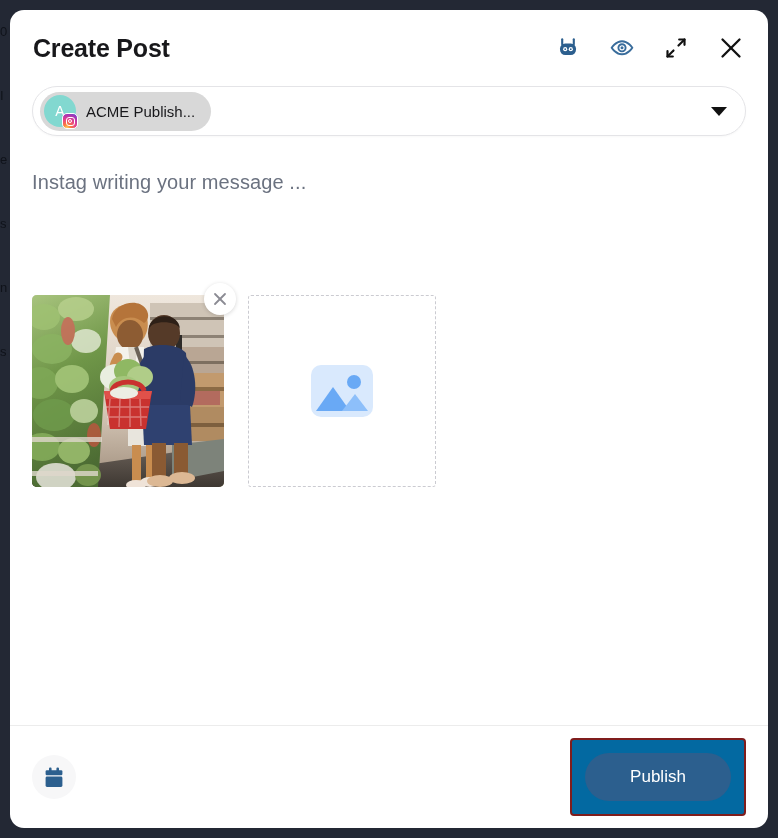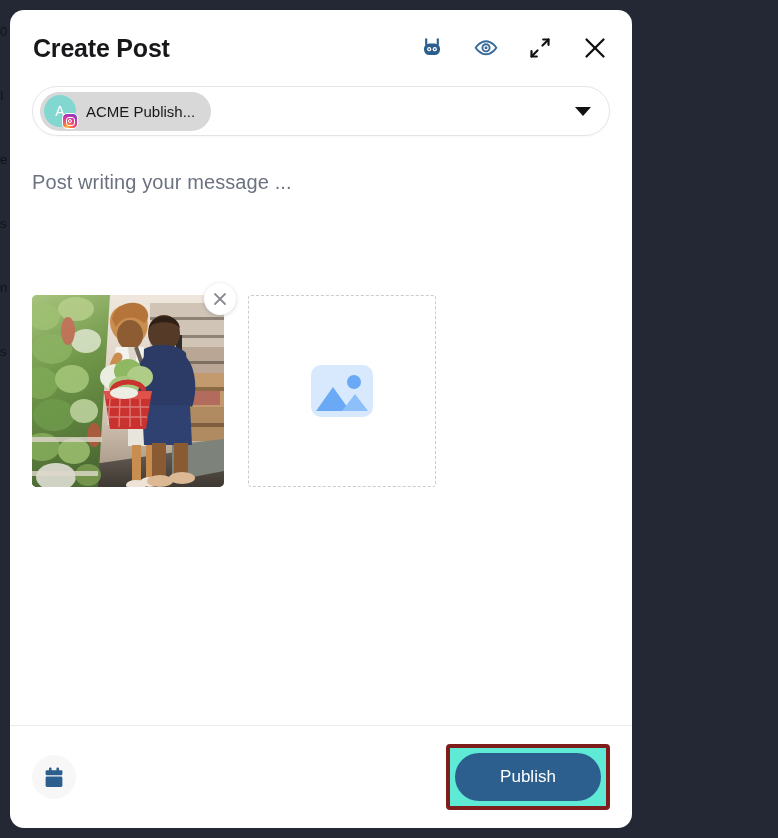--- a/index.html
+++ b/index.html
@@ -27,21 +27,21 @@
     font-family: "Liberation Sans", sans-serif;
     opacity: 0.9;
     white-space: nowrap;
   }
   .bg-bleed span { display: block; padding-left: 0px; }
 
   .modal {
     position: absolute;
     left: 10px;
     top: 10px;
-    width: 622px;
+    width: 758px;
     height: 818px;
     background: #ffffff;
     border-radius: 14px;
     box-sizing: border-box;
     overflow: hidden;
     display: flex;
     flex-direction: column;
   }
 
   
@@ -242,24 +242,24 @@
     height: 44px;
     border-radius: 50%;
     background: #f7f7f8;
     display: flex;
     align-items: center;
     justify-content: center;
     cursor: pointer;
   }
   .publish-wrap {
     margin-left: auto;
-    border: 4px solid #7f1d1d;
-    padding: 5px;
+    border: 2px solid #7f1d1d;
+    padding: 13px;
     border-radius: 4px;
-    background: #5eead4;
+    background: #0369a1;
   }
   .publish-btn {
     width: 146px;
     height: 48px;
     border-radius: 24px;
     background: #2c5f8e;
     color: #ffffff;
     border: none;
     font-size: 17px;
     font-family: "Liberation Sans", sans-serif;
@@ -334,21 +334,21 @@
           <div class="ig-outer"></div>
         </div>
       </div>
       <div class="chip-label">ACME Publish...</div>
     </div>
     <div class="caret"></div>
   </div>
 
   <div class="body">
 
-    <div class="composer">Post writing your message ...</div>
+    <div class="composer">Instag writing your message ...</div>
 
     <div class="media-row">
 
       <div class="thumb">
         <div class="thumb-img">
           <svg width="192" height="192" viewBox="0 0 192 192" preserveAspectRatio="none">
             <defs>
               <linearGradient id="greens" x1="0" y1="0" x2="0.2" y2="1">
                 <stop offset="0%" stop-color="#a8c47e"></stop>
                 <stop offset="45%" stop-color="#6f9648"></stop>

